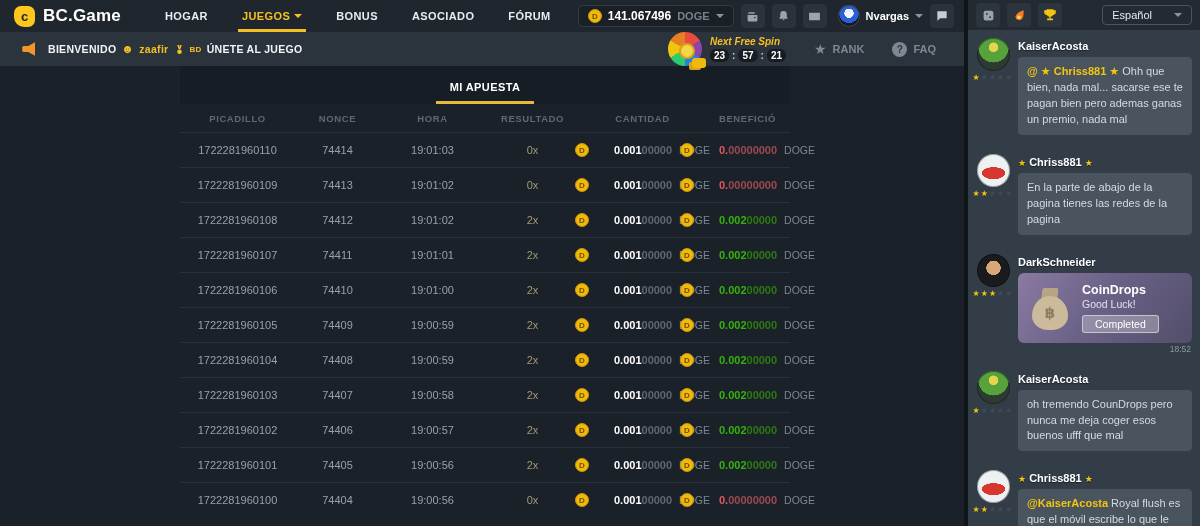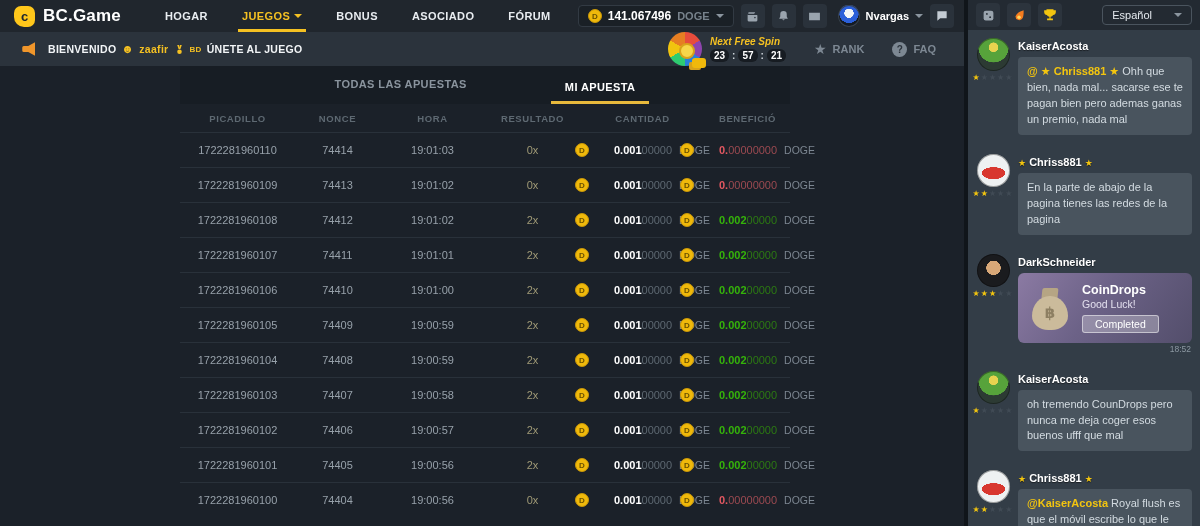--- a/index.html
+++ b/index.html
@@ -60,21 +60,21 @@
   
   .table { width:610px; margin-left:180px; }
   .thead, .trow { display:grid; grid-template-columns:115px 85px 105px 95px 125px 85px; align-items:center; }
   .thead { height:28px; }
   .th { color:#5e6972; font-size:9.5px; font-weight:bold; letter-spacing:.6px; text-align:center; }
   .trow { height:35px; border-top:1px solid #29313a; cursor:pointer; }
   .td { text-align:center; font-size:11px; color:#97a1aa; }
   .td.result { color:#a09a76; }
   .money { display:flex; align-items:center; justify-content:center; gap:5px; }
   .num-main { color:#fff; font-weight:bold; font-size:11px;margin-left:20px; }
-  .num-zeros { color:#5d6871; font-size:11px; font-weight:normal; }
+  .num-zeros { color:#5d6871; font-size:11px; font-weight:bold; }
   .unit { color:#7c8691; font-size:10.5px; margin-left:2px; }
   .win .num-main { color:#35b30a; }
   .win .num-zeros { color:#2c7a12; }
   .loss .num-main { color:#e25760; }
   .loss .num-zeros { color:#9c4a51; }
 
   
   .chat { position:absolute; left:968px; top:0; width:232px; height:526px; background:#333d47; }
   .chat-header { height:30px; background:#232a32; display:flex; align-items:center; gap:7px; padding:0 8px; }
   .chat-header .icon-btn { background:#2c343d; }
@@ -202,21 +202,20 @@
           <span>RANK</span>
         </div>
         <div class="linkitem">
           <span class="qmark">?</span>
           <span>FAQ</span>
         </div>
       </div>
     </div>
 
     <div class="tabstrip">
-        <div class="tab">TODAS LAS APUESTAS</div>
         <div class="tab active">MI APUESTA</div>
       </div>
 
     <div class="table">
       <div class="thead">
           <div class="th">PICADILLO</div>
           <div class="th">NONCE</div>
           <div class="th">HORA</div>
           <div class="th">RESULTADO</div>
           <div class="th">CANTIDAD</div>

